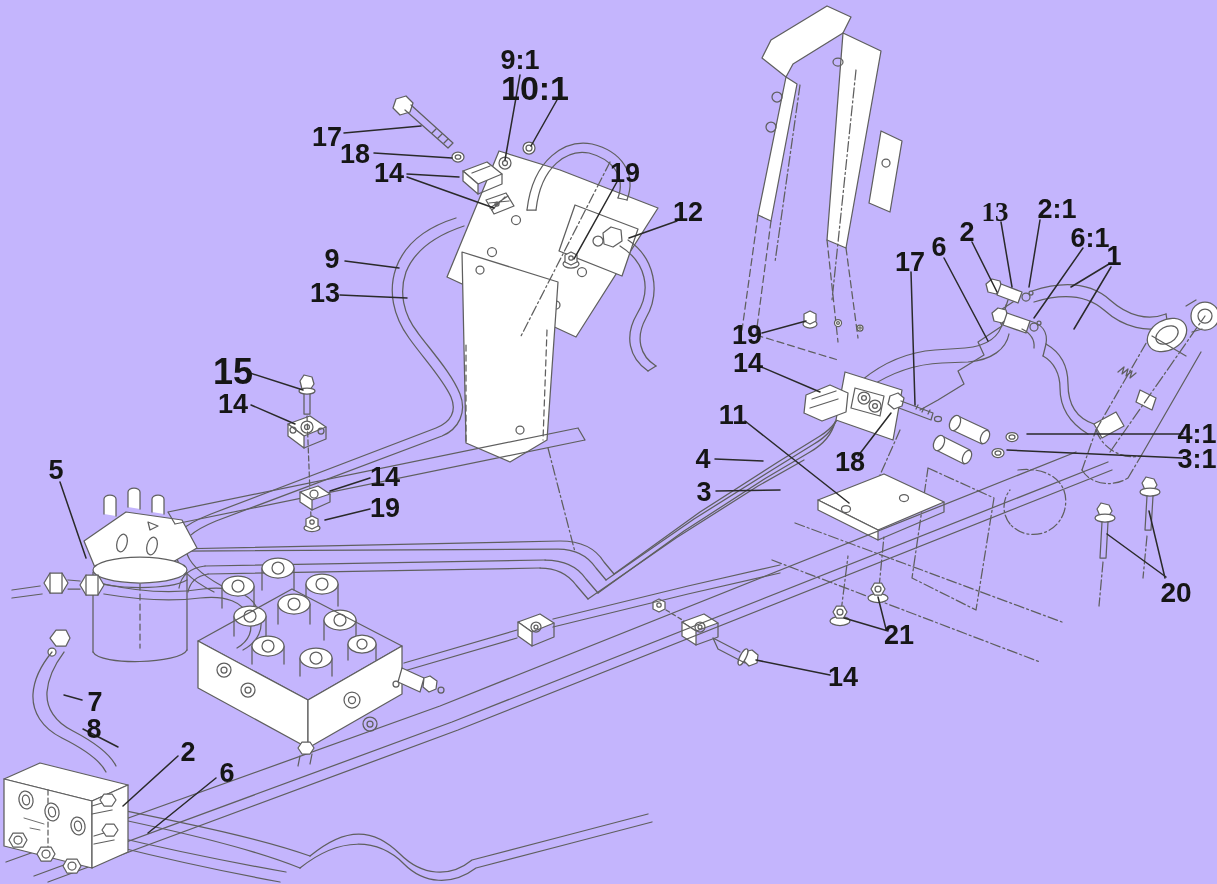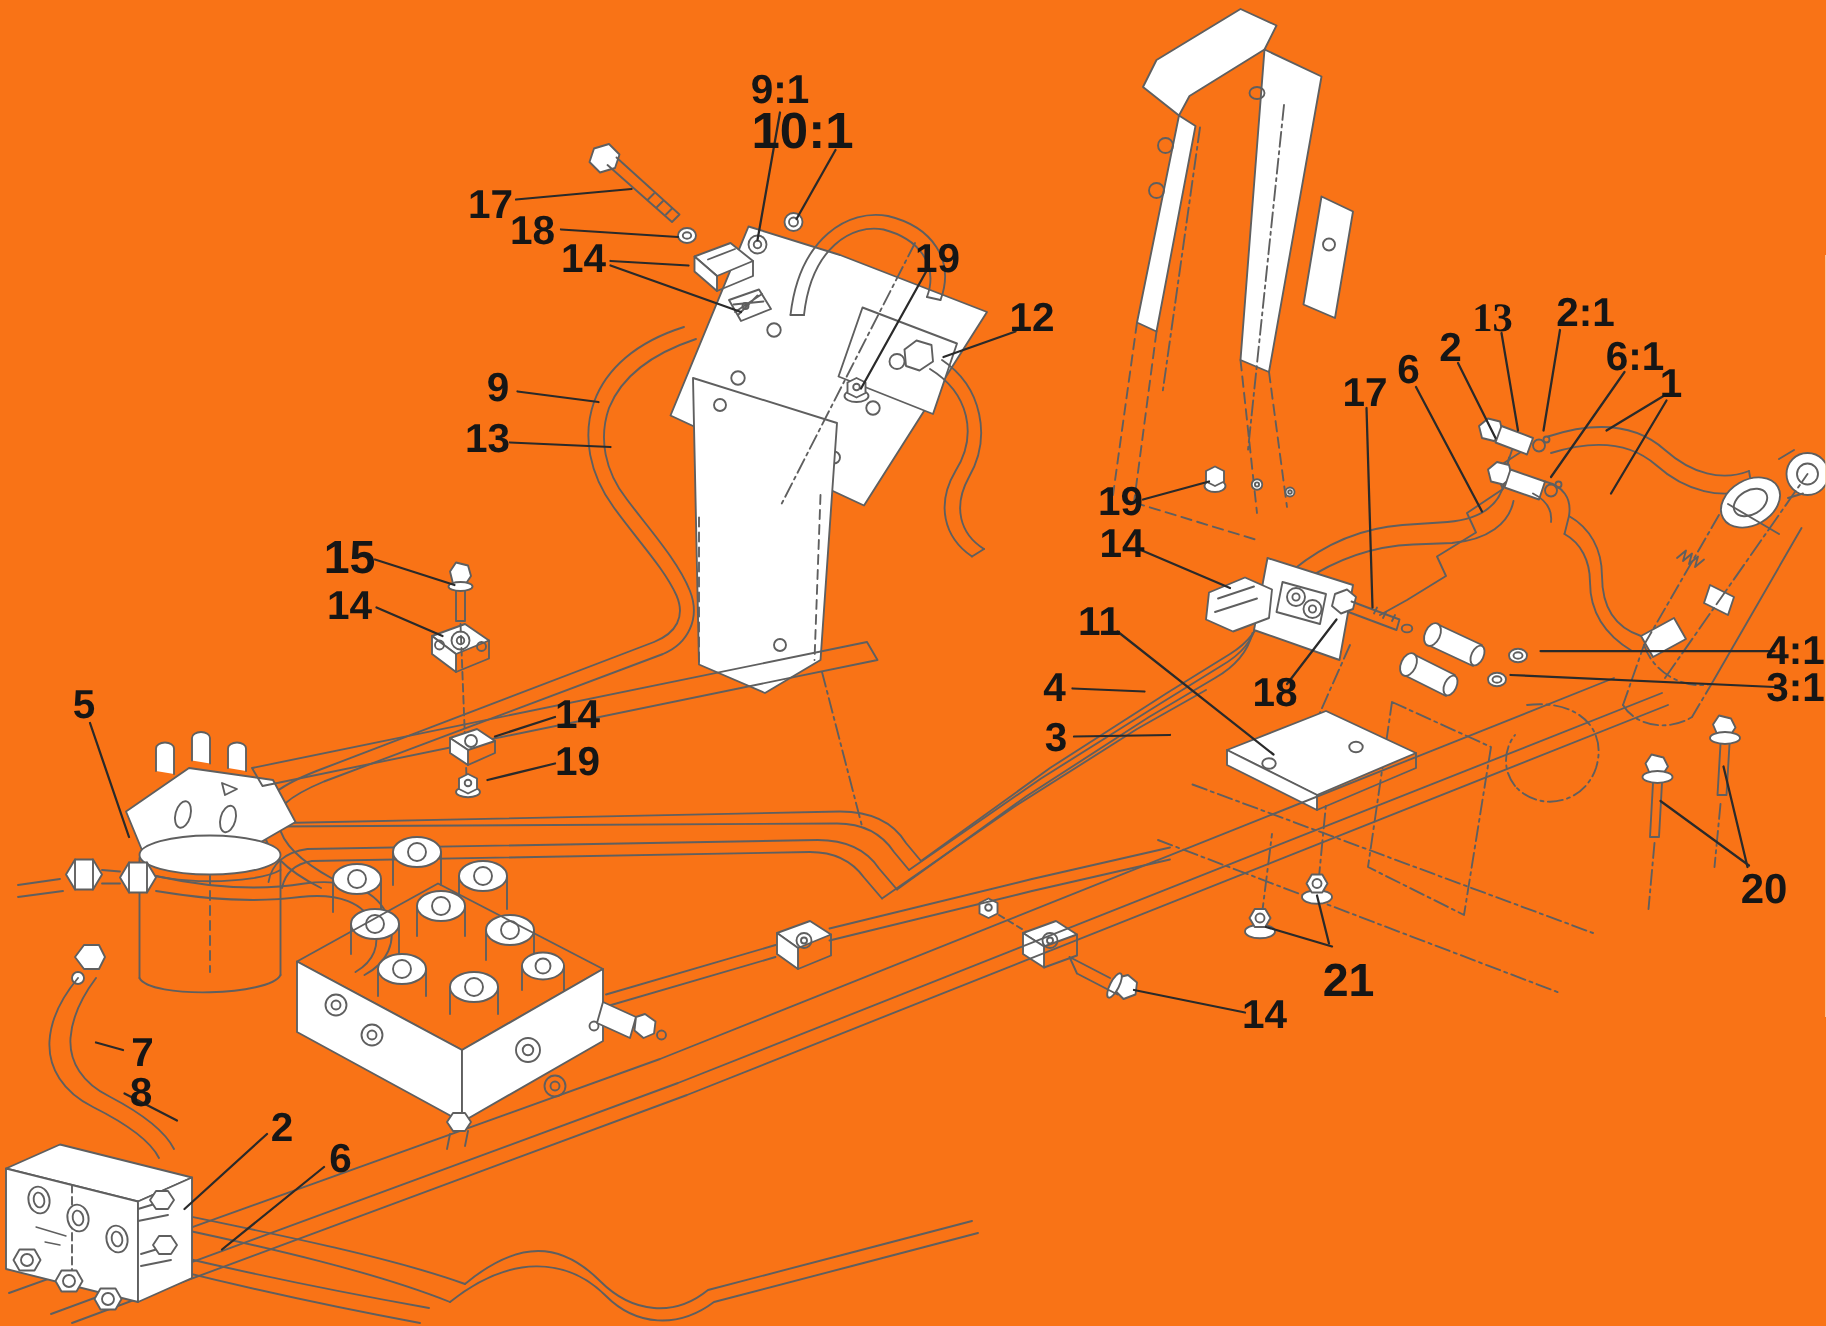--- a/index.html
+++ b/index.html
@@ -1,16 +1,16 @@
 <!DOCTYPE html>
 <html><head>
 <meta charset="utf-8">
 <style>
   html,body{margin:0;padding:0;background:#fff;}
-  .stage{position:relative;width:1217px;height:884px;background:#f97316;overflow:hidden;
+  .stage{position:relative;width:1217px;height:884px;background:#c4b5fd;overflow:hidden;
          font-family:"Liberation Sans",sans-serif;}
   .stage svg{position:absolute;left:0;top:0;}
   #callouts{position:absolute;left:0;top:0;width:100%;height:100%;}
   .callout{position:absolute;transform:translate(-50%,-50%);font-weight:bold;
            font-size:27px;color:#161616;letter-spacing:0px;white-space:nowrap;
            font-family:"Liberation Sans",sans-serif;}
 </style>
 </head>
 <body>
 
@@ -472,26 +472,26 @@
       <span class="callout" style="left: 1114px; top: 256px; color: rgb(22, 22, 22); font-size: 27px;">1</span>
       <span class="callout" style="left: 910px; top: 262px; color: rgb(22, 22, 22); font-size: 27px;">17</span>
       <span class="callout" style="left: 747px; top: 335px; color: rgb(22, 22, 22); font-size: 27px;">19</span>
       <span class="callout" style="left: 748px; top: 363px; color: rgb(22, 22, 22); font-size: 27px;">14</span>
       <span class="callout" style="left: 733px; top: 415px; color: rgb(22, 22, 22); font-size: 27px;">11</span>
       <span class="callout" style="left: 703px; top: 459px; color: rgb(22, 22, 22); font-size: 27px;">4</span>
       <span class="callout" style="left: 704px; top: 492px; color: rgb(22, 22, 22); font-size: 27px;">3</span>
       <span class="callout" style="left: 850px; top: 462px; color: rgb(22, 22, 22); font-size: 27px;">18</span>
       <span class="callout" style="left: 1197px; top: 434px; color: rgb(22, 22, 22); font-size: 27px;">4:1</span>
       <span class="callout" style="left: 1197px; top: 459px; color: rgb(22, 22, 22); font-size: 27px; text-align: right;">3:1</span>
-      <span class="callout" style="left: 233px; top: 372px; color: rgb(22, 22, 22); font-size: 31px;">15</span>
+      <span class="callout" style="left: 233px; top: 372px; color: rgb(22, 22, 22); font-size: 36px;">15</span>
       <span class="callout" style="left: 233px; top: 404px; color: rgb(22, 22, 22); font-size: 27px;">14</span>
       <span class="callout" style="left: 56px; top: 470px; color: rgb(22, 22, 22); font-size: 27px;">5</span>
       <span class="callout" style="left: 385px; top: 477px; color: rgb(22, 22, 22); font-size: 27px;">14</span>
       <span class="callout" style="left: 385px; top: 508px; color: rgb(22, 22, 22); font-size: 27px;">19</span>
       <span class="callout" style="left: 1176px; top: 593px; color: rgb(22, 22, 22); font-size: 28px;">20</span>
-      <span class="callout" style="left: 899px; top: 654px; color: rgb(22, 22, 22); font-size: 31px;">21</span>
+      <span class="callout" style="left: 899px; top: 635px; color: rgb(22, 22, 22); font-size: 27px;">21</span>
       <span class="callout" style="left: 843px; top: 677px; color: rgb(22, 22, 22); font-size: 27px;">14</span>
       <span class="callout" style="left: 95px; top: 702px; color: rgb(22, 22, 22); font-size: 27px;">7</span>
       <span class="callout" style="left: 94px; top: 729px; color: rgb(22, 22, 22); font-size: 27px;">8</span>
       <span class="callout" style="left: 188px; top: 752px; color: rgb(22, 22, 22); font-size: 27px;">2</span>
       <span class="callout" style="left: 227px; top: 773px; color: rgb(22, 22, 22); font-size: 27px;">6</span>
     </div>
 </div>
 
 </body></html>

